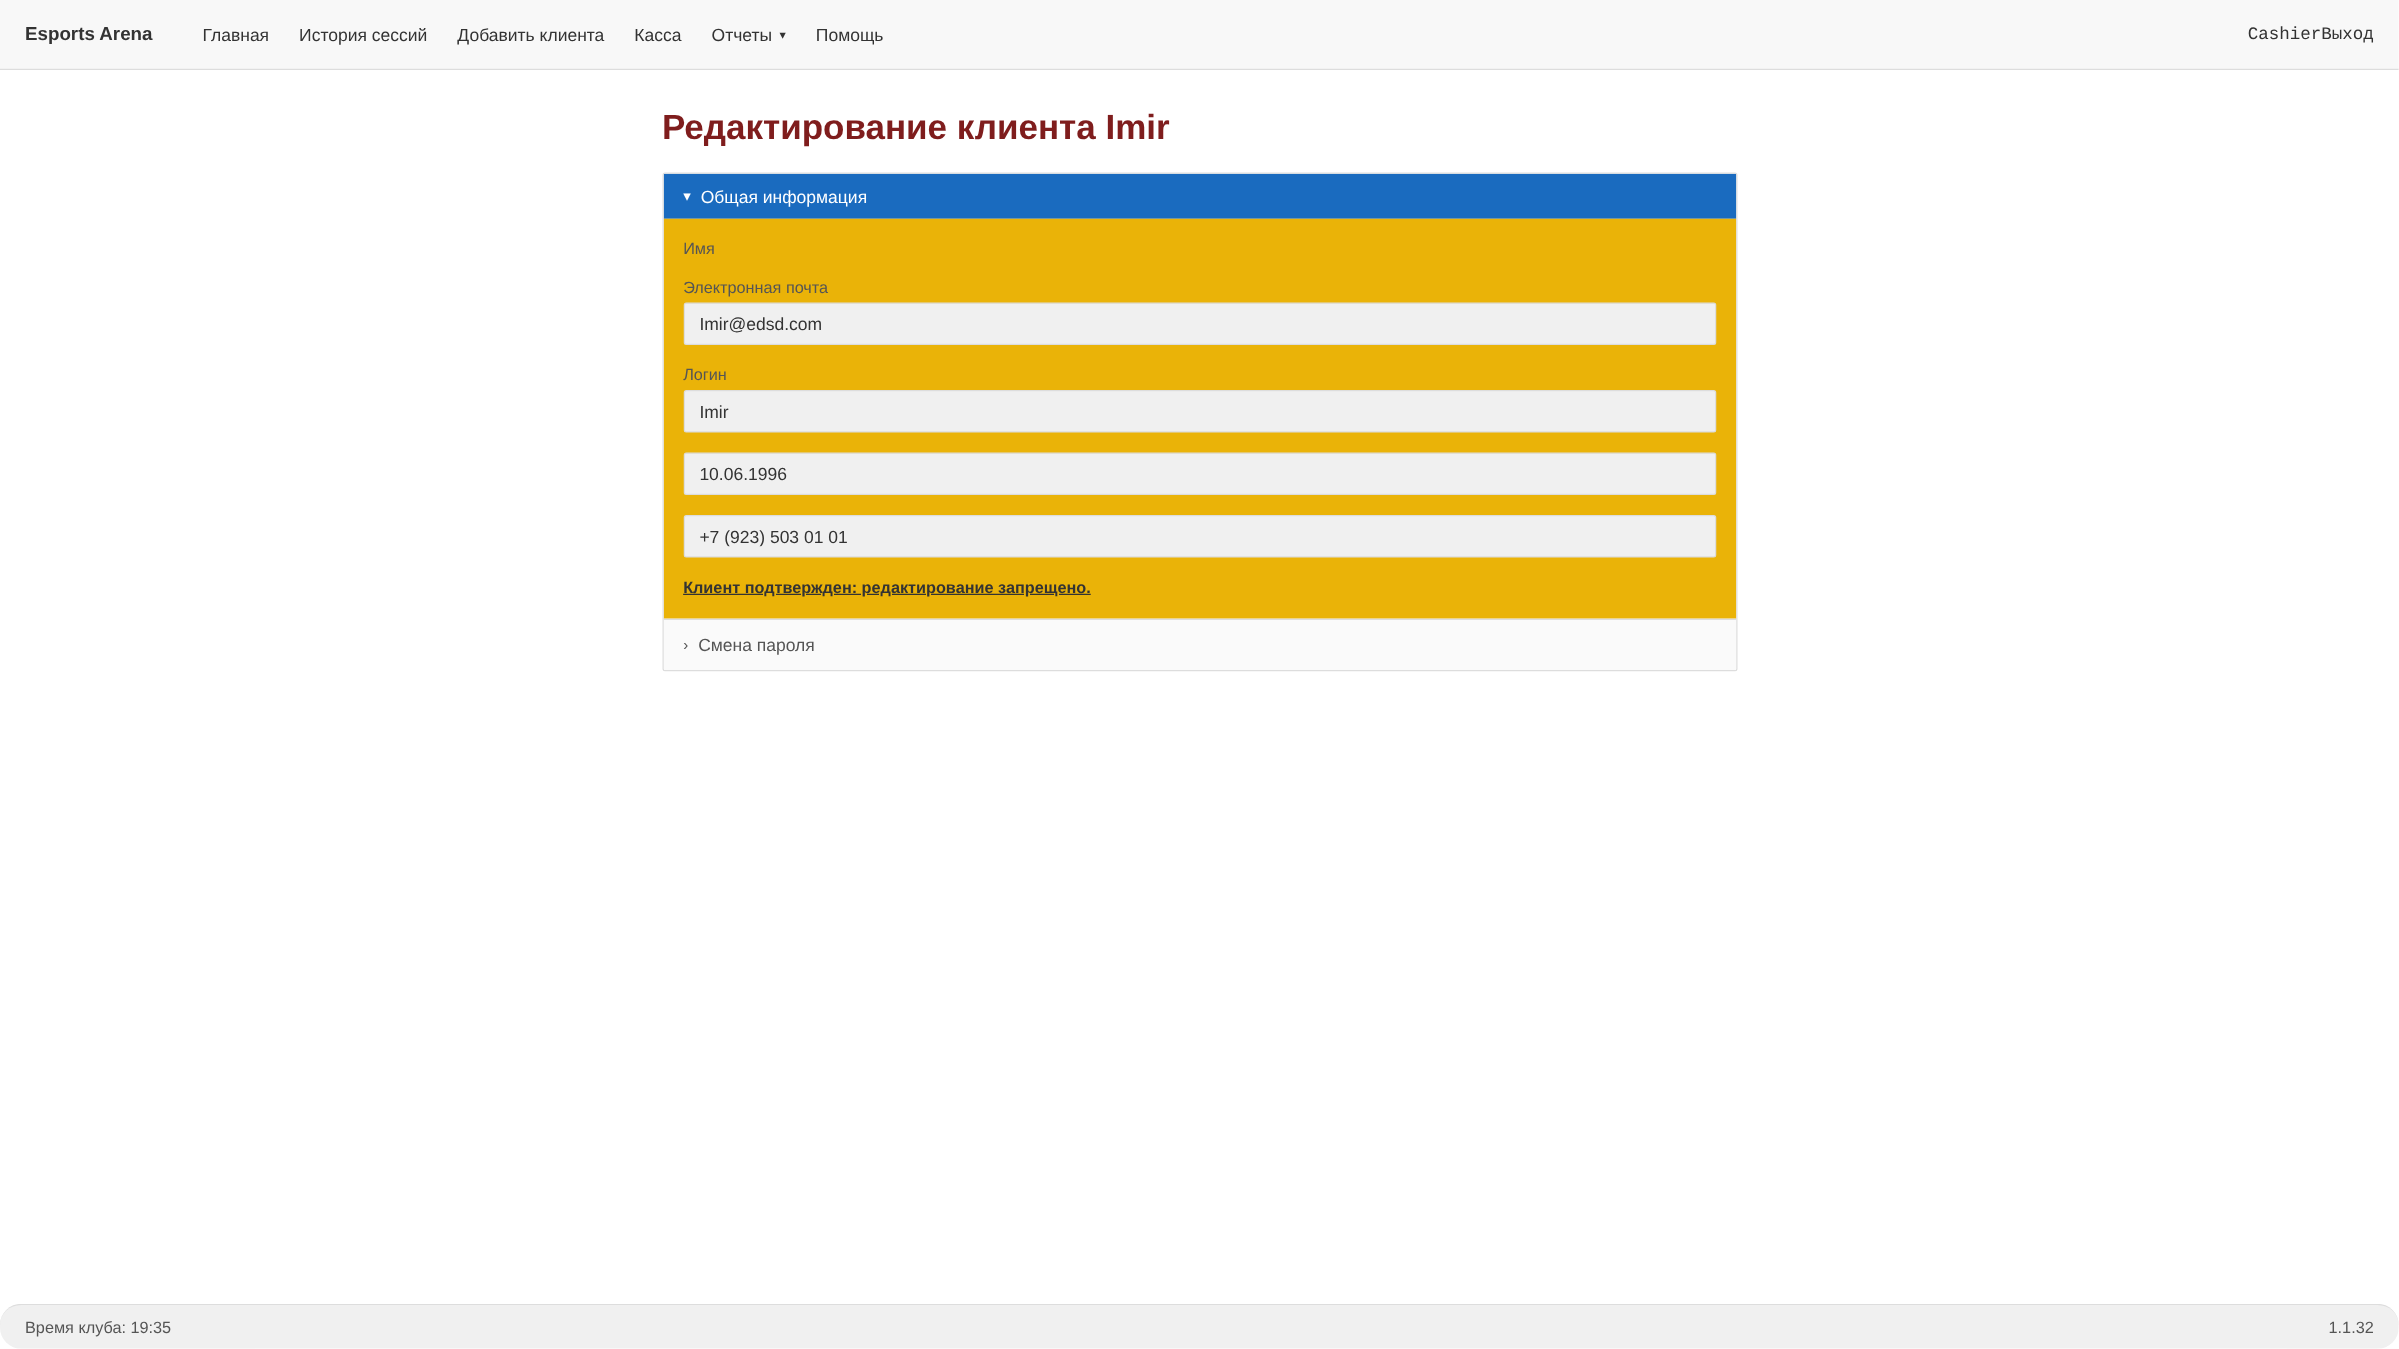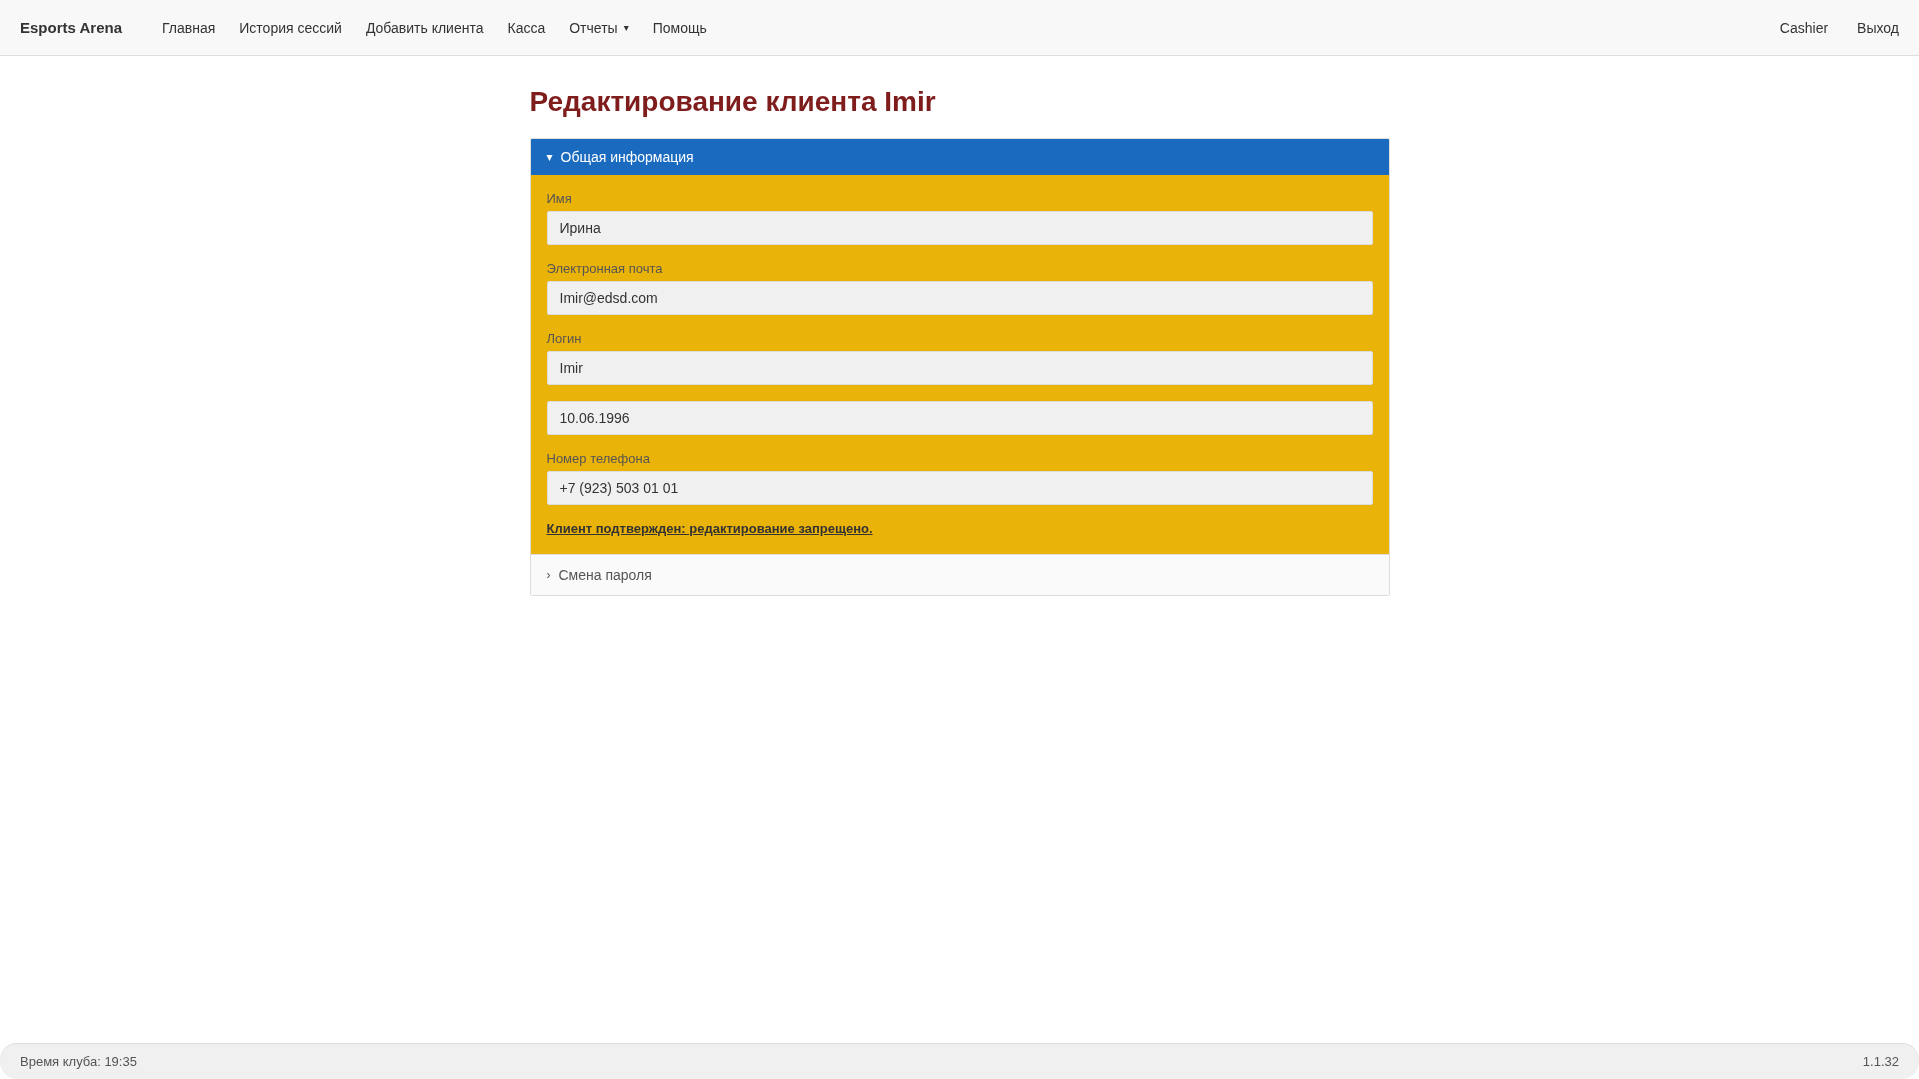--- a/index.html
+++ b/index.html
@@ -52,22 +52,23 @@
       font-size: 14px;
       white-space: nowrap;
       display: flex;
       align-items: center;
       gap: 4px;
     }
 
     .navbar-right {
       display: flex;
       align-items: center;
-      gap: 29px;
+      gap: 0;
       margin-left: auto;
+      font-family: Liberation Mono, monospace;
     }
 
     .navbar-user {
       color: #333;
       font-size: 14px;
     }
 
     .navbar-logout {
       color: #333;
       font-size: 14px;
@@ -217,39 +218,37 @@
 
     <div class="section-header">
       <span class="section-header-icon">▾</span>
       <span>Общая информация</span>
     </div>
 
     <div class="section-body">
 
       <div class="form-group">
         <label class="form-label">Имя</label>
-        <input class="form-control" type="text" readonly="" value="Ирина" style="">
       </div>
 
       <div class="form-group">
         <label class="form-label">Электронная почта</label>
         <input class="form-control" type="text" readonly="" value="Imir@edsd.com" style="">
       </div>
 
       <div class="form-group">
         <label class="form-label">Логин</label>
         <input class="form-control" type="text" readonly="" value="Imir" style="">
       </div>
 
       <div class="form-group">
         <input class="form-control" type="text" readonly="" value="10.06.1996" style="">
       </div>
 
       <div class="form-group">
-        <label class="form-label">Номер телефона</label>
         <input class="form-control" type="text" readonly="" value="+7 (923) 503 01 01" style="">
       </div>
 
       <div class="alert-info">Клиент подтвержден: редактирование запрещено.</div>
     </div>
 
     <div class="password-section">
       <span class="chevron-right">›</span>
       <span>Смена пароля</span>
     </div>

